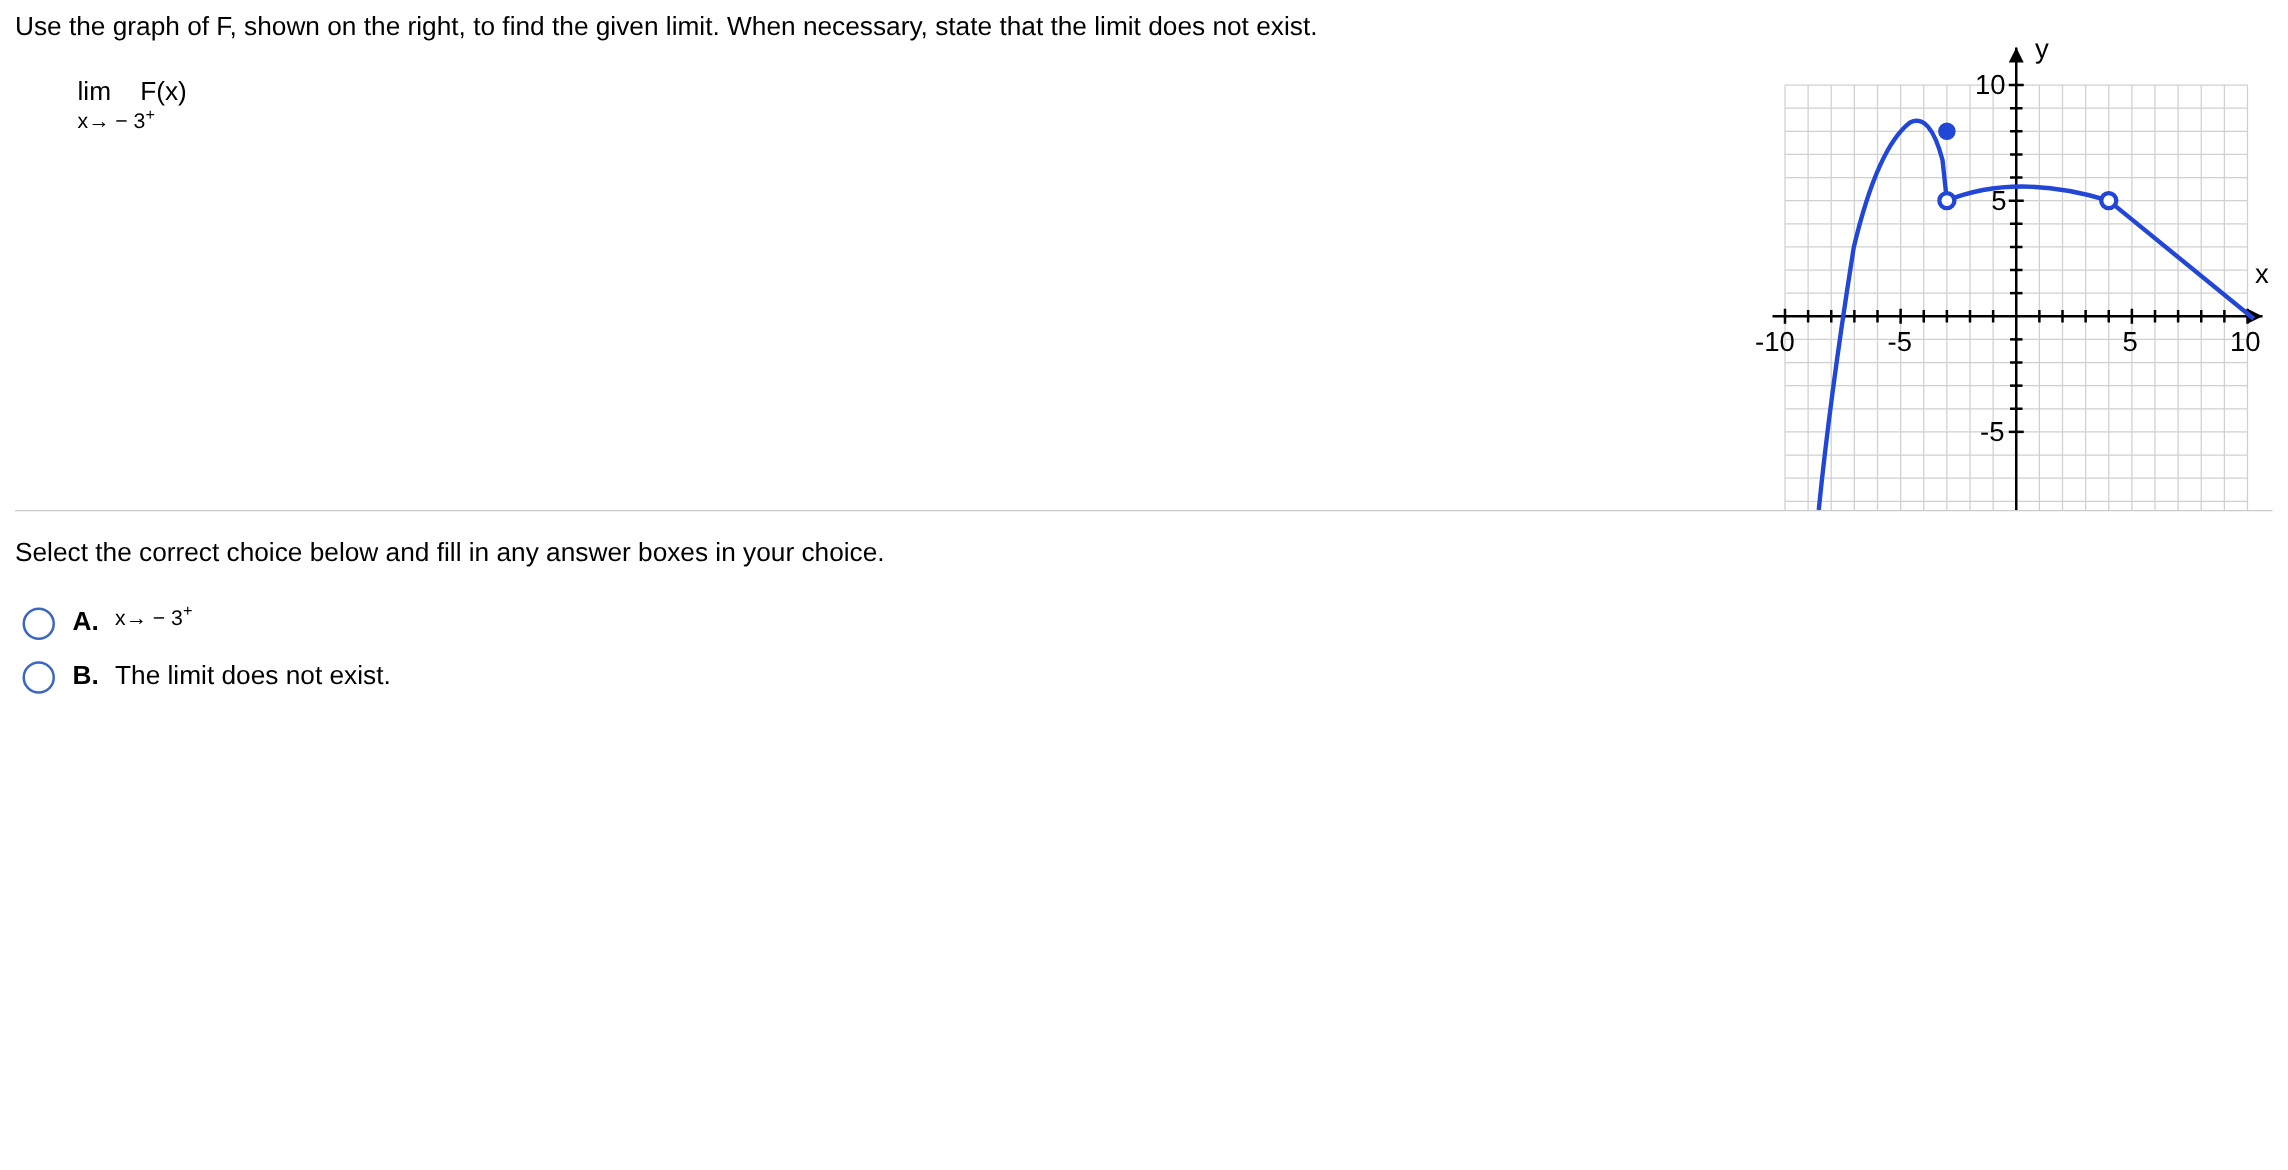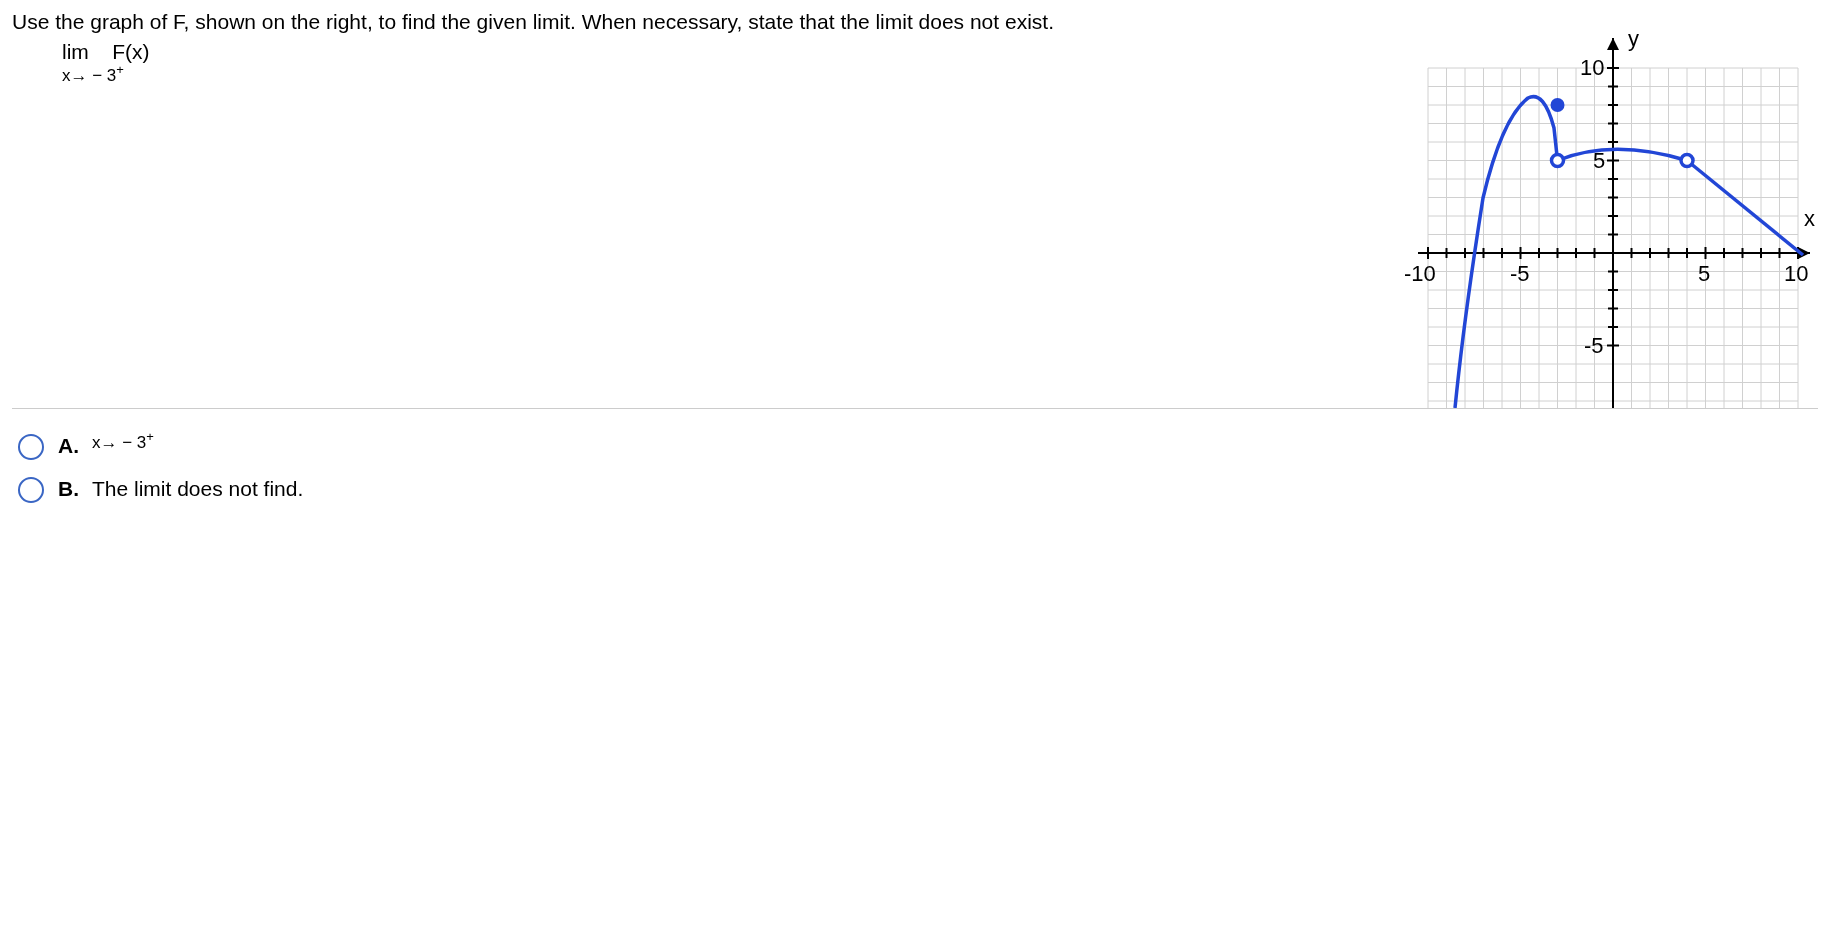--- a/index.html
+++ b/index.html
@@ -21,21 +21,21 @@
   }
   .graph-col {
     width: 420px;
     position: relative;
   }
   .prompt {
     line-height: 1.35;
   }
   .limit-block {
     margin-left: 50px;
-    margin-top: 4px;
+    margin-top: 26px;
   }
   .limit-block .top-line {
     letter-spacing: 0;
   }
   .limit-block .bot-line {
     font-size: 17px;
     margin-top: -2px;
   }
   .sup {
     vertical-align: super;
@@ -231,33 +231,34 @@
       <circle cx="289" cy="152.5" r="6" fill="#fff" stroke="#2246d6" stroke-width="3.5"></circle>
 
       <circle cx="159.5" cy="97" r="7" fill="#2246d6"></circle>
     </svg>
   </div>
 </div>
 
 <hr class="sep">
 
 <div class="answer-area">
+  <div class="instr">Select the correct choice below and fill in any answer boxes in your choice.</div>
 
   <div class="choice-row">
     <div class="radio"></div>
     <div class="choice-label">A.</div>
     <div class="choice-body">
       <div>
         <span class="inline-limit">
           <div class="bot-line">
             <span>x→ − 3</span><span class="sup">+</span>
           </div>
         </span>
       </div>
     </div>
   </div>
 
   <div class="choice-row">
     <div class="radio"></div>
     <div class="choice-label">B.</div>
-    <div class="choice-body" style="margin-top:3px;">The limit does not find.</div>
+    <div class="choice-body" style="margin-top:3px;">The limit does not exist.</div>
   </div>
 </div>
 
 </body></html>

